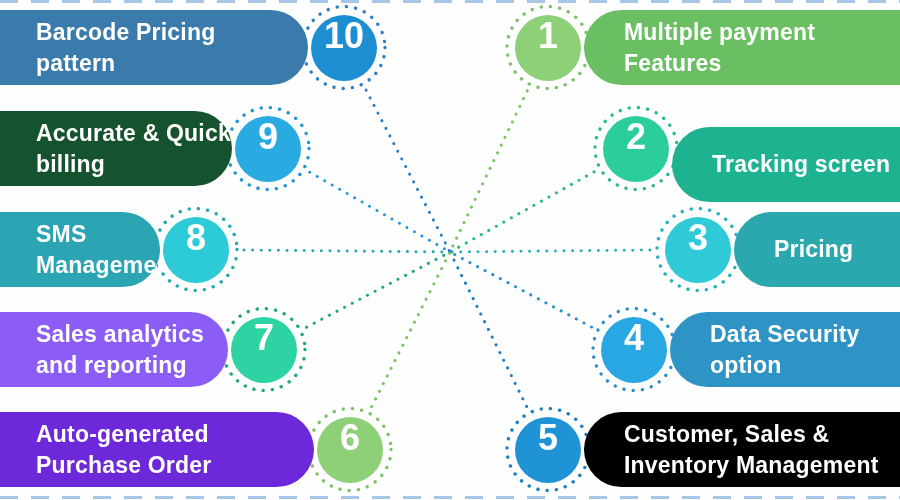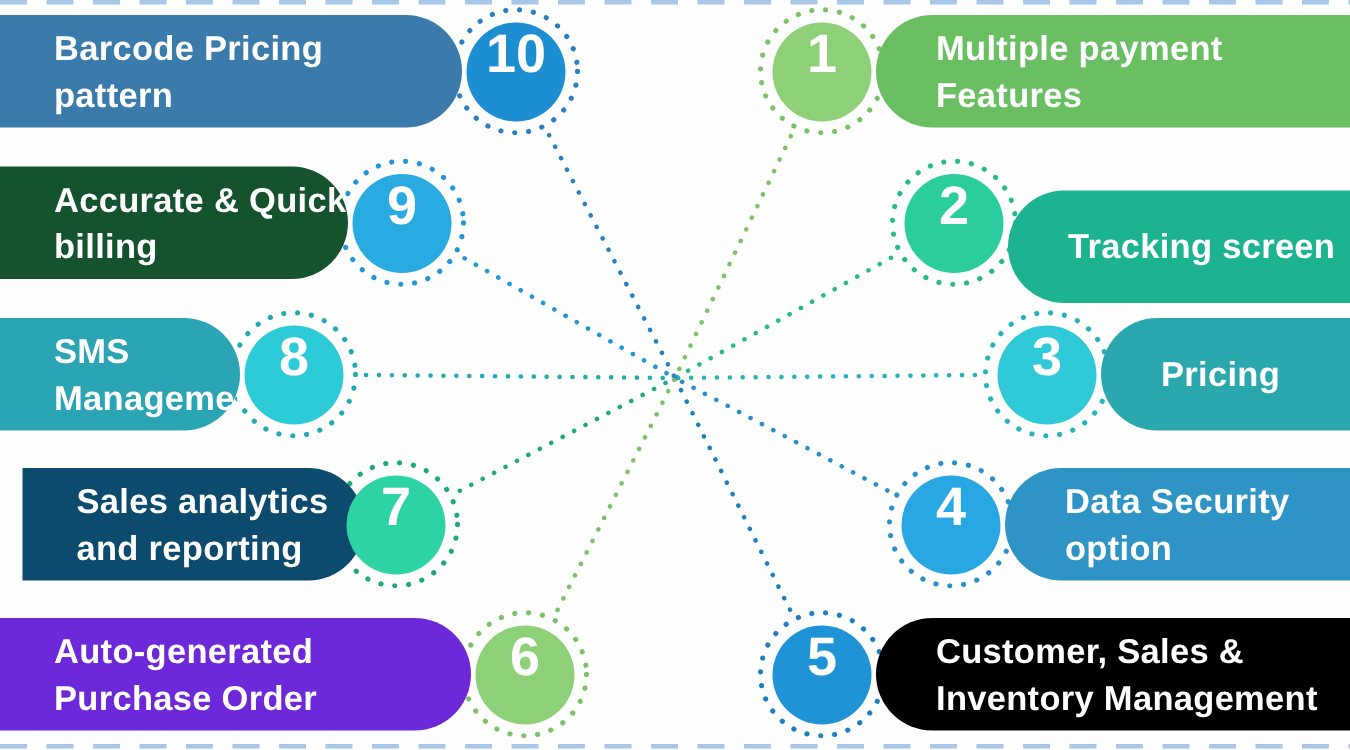--- a/index.html
+++ b/index.html
@@ -135,21 +135,21 @@
   </div>
 
   <div class="banner left" style="top: 412px; background: #6d28d9; left: 0px; width: 314px;">
     <span class="label">Auto-generated
 Purchase Order</span>
   </div>
   <div class="numcircle" style="left: 317px; top: 416.5px; background: rgb(142, 208, 119);">
     <span class="num">6</span>
   </div>
 
-  <div class="banner left" style="top: 312px; background: #0c4a6e; left: 15px; width: 228px;">
+  <div class="banner left" style="top: 312px; background: #8b5cf6; left: 0px; width: 228px;">
     <span class="label">Sales analytics
 and reporting</span>
   </div>
   <div class="numcircle" style="left: 231px; top: 316.5px; background: rgb(45, 211, 163);">
     <span class="num">7</span>
   </div>
 
   <div class="banner left" style="top: 212px; background: rgb(43, 164, 180); left: 0px; width: 160px;">
     <span class="label">SMS
 Management</span>

